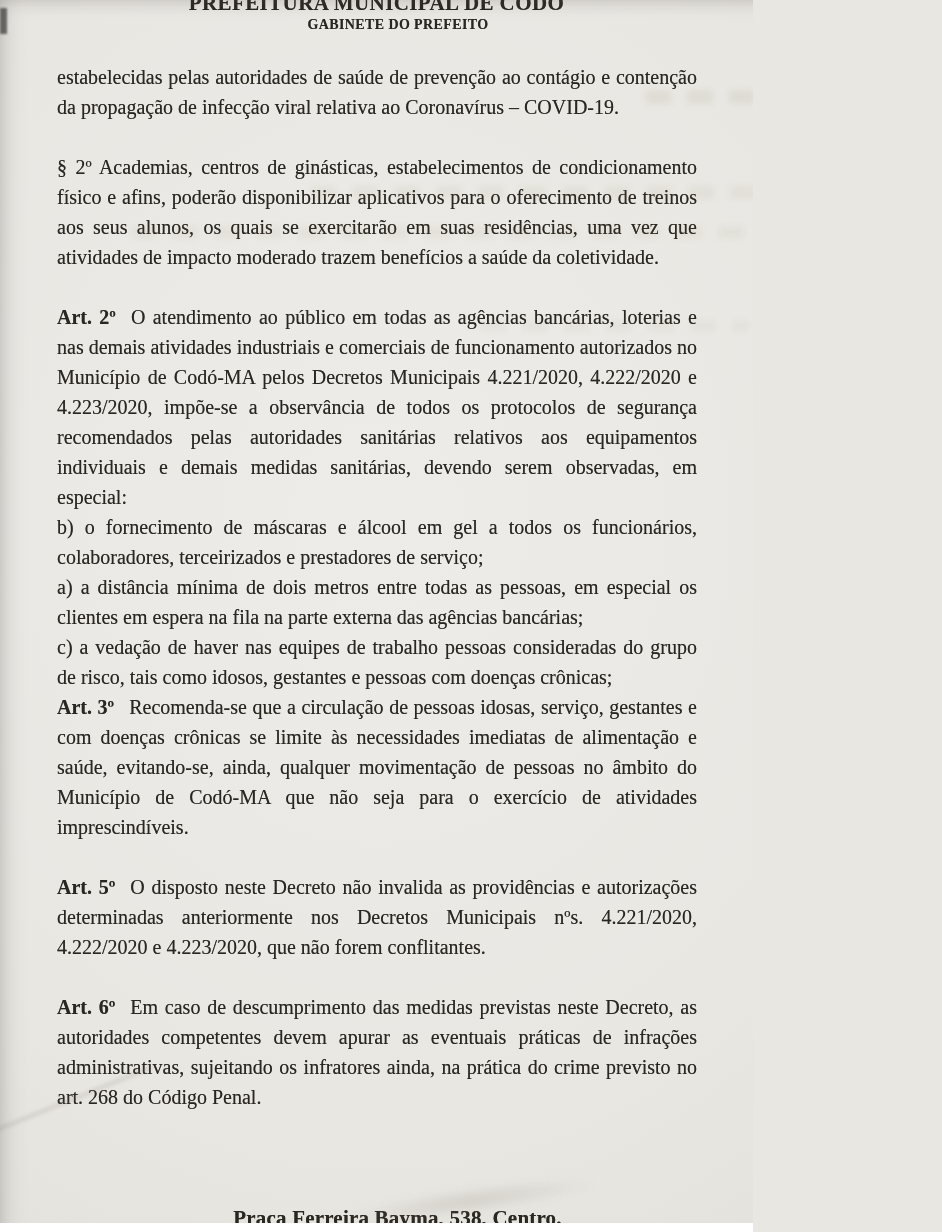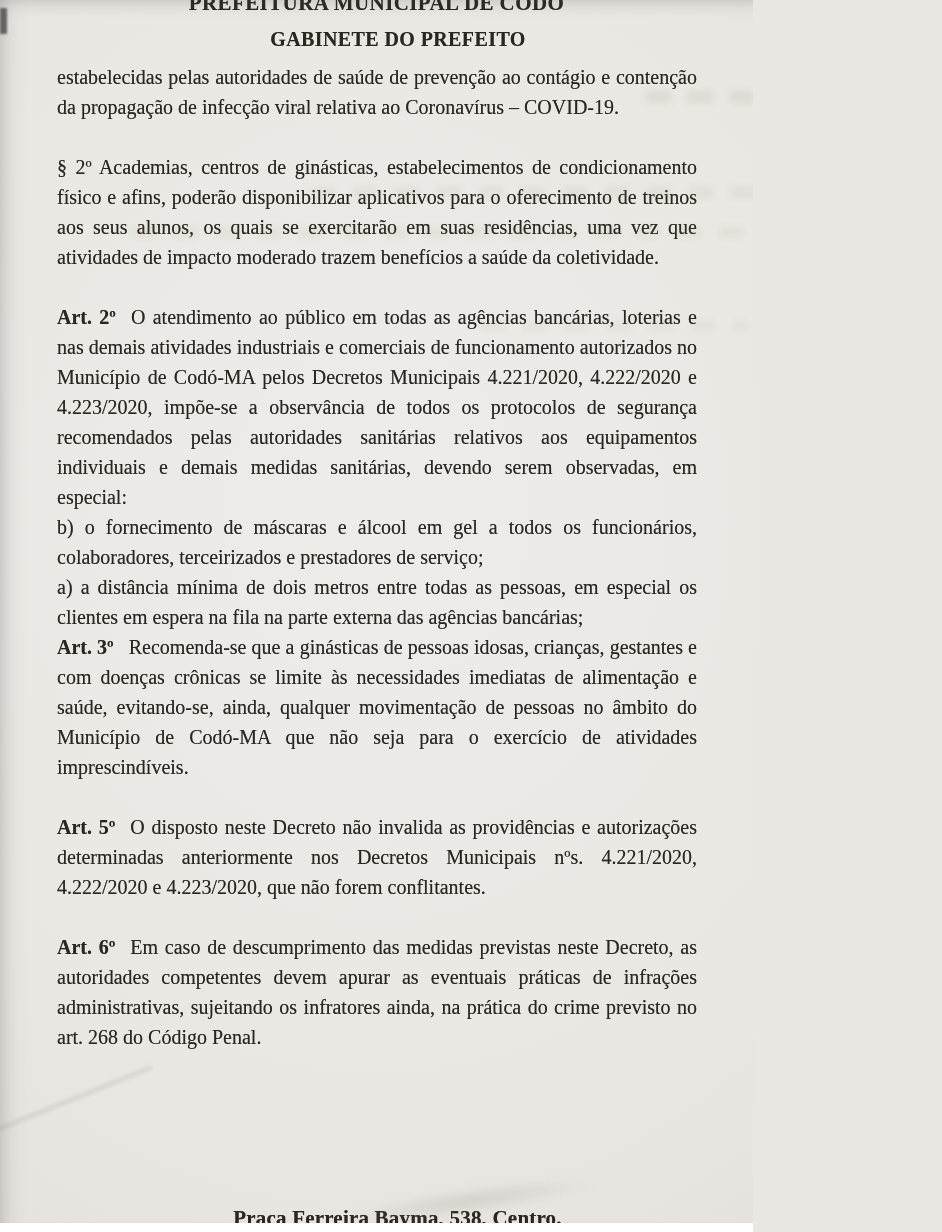--- a/index.html
+++ b/index.html
@@ -16,21 +16,21 @@
       radial-gradient(ellipse 130% 90% at 50% 42%, #edece8 0%, #e9e7e2 55%, #e0ded8 100%);
   }
   
   .page { text-shadow: 0 0 0.6px rgba(42,38,32,0.55); }
 
   .header { text-align: center; font-weight: bold; }
   .header .h1 {
     font-size: 21px; letter-spacing: 0.4px; margin-top: -9px; 
     white-space: nowrap;
   }
-  .header .h2 { font-size: 20px; letter-spacing: 0.4px; margin-top: 12px; padding-left: 43px; }
+  .header .h2 { font-size: 14px; letter-spacing: 0.4px; margin-top: 1px; padding-left: 43px; }
 
   .content {
     position: absolute; left: 57px; right: 56px; top: 62px;
     font-size: 20px; line-height: 30px; text-align: justify;
   }
   .content p { margin: 0 0 30px 0; }
   .content p.tight { margin-bottom: 0; }
   .lead { font-weight: bold; }
   .lead:not(:empty) { margin-right: 15px; }
 
@@ -87,22 +87,23 @@
 
   <div class="content">
     <p><b class="lead"></b><span>estabelecidas pelas autoridades de saúde de prevenção ao contágio e contenção da propagação de infecção viral relativa ao Coronavírus – COVID-19.</span></p>
 
     <p><b class="lead"></b><span>§ 2º Academias, centros de ginásticas, estabelecimentos de condicionamento físico e afins, poderão disponibilizar aplicativos para o oferecimento de treinos aos seus alunos, os quais se exercitarão em suas residências, uma vez que atividades de impacto moderado trazem benefícios a saúde da coletividade.</span></p>
 
     <p class="tight"><b class="lead">Art. 2º</b><span>O atendimento ao público em todas as agências bancárias, loterias e nas demais atividades industriais e comerciais de funcionamento autorizados no Município de Codó-MA pelos Decretos Municipais 4.221/2020, 4.222/2020 e 4.223/2020, impõe-se a observância de todos os protocolos de segurança recomendados pelas autoridades sanitárias relativos aos equipamentos individuais e demais medidas sanitárias, devendo serem observadas, em especial:</span></p>
 
     <p class="tight"><b class="lead"></b><span>b) o fornecimento de máscaras e álcool em gel a todos os funcionários, colaboradores, terceirizados e prestadores de serviço;</span></p>
     <p class="tight"><b class="lead"></b><span>a) a distância mínima de dois metros entre todas as pessoas, em especial os clientes em espera na fila na parte externa das agências bancárias;</span></p>
+    <p class="tight"><b class="lead"></b><span>c) a vedação de haver nas equipes de trabalho pessoas consideradas do grupo de risco, tais como idosos, gestantes e pessoas com doenças crônicas;</span></p>
 
-    <p><b class="lead">Art. 3º</b><span>Recomenda-se que a ginásticas de pessoas idosas, crianças, gestantes e com doenças crônicas se limite às necessidades imediatas de alimentação e saúde, evitando-se, ainda, qualquer movimentação de pessoas no âmbito do Município de Codó-MA que não seja para o exercício de atividades imprescindíveis.</span></p>
+    <p><b class="lead">Art. 3º</b><span>Recomenda-se que a circulação de pessoas idosas, serviço, gestantes e com doenças crônicas se limite às necessidades imediatas de alimentação e saúde, evitando-se, ainda, qualquer movimentação de pessoas no âmbito do Município de Codó-MA que não seja para o exercício de atividades imprescindíveis.</span></p>
 
 
     <p><b class="lead">Art. 5º</b><span>O disposto neste Decreto não invalida as providências e autorizações determinadas anteriormente nos Decretos Municipais nºs. 4.221/2020, 4.222/2020 e 4.223/2020, que não forem conflitantes.</span></p>
 
     <p class="tight"><b class="lead">Art. 6º</b><span>Em caso de descumprimento das medidas previstas neste Decreto, as autoridades competentes devem apurar as eventuais práticas de infrações administrativas, sujeitando os infratores ainda, na prática do crime previsto no art. 268 do Código Penal.</span></p>
   </div>
 
   <svg class="signature" width="100" height="92" viewBox="0 0 100 92" fill="none" xmlns="http://www.w3.org/2000/svg">
     <path d="M4 84 C14 70 34 40 50 22 C56 15 61 12 59 18 C55 30 34 58 20 76 C14 83 8 87 6 85" stroke="#4a3f96" stroke-width="2.6" stroke-linecap="round" opacity="0.88"></path>
     <path d="M12 84 C24 66 42 38 55 24 C61 17 65 18 61 26 C53 42 34 66 24 80" stroke="#4a3f96" stroke-width="2.2" stroke-linecap="round" opacity="0.8"></path>

